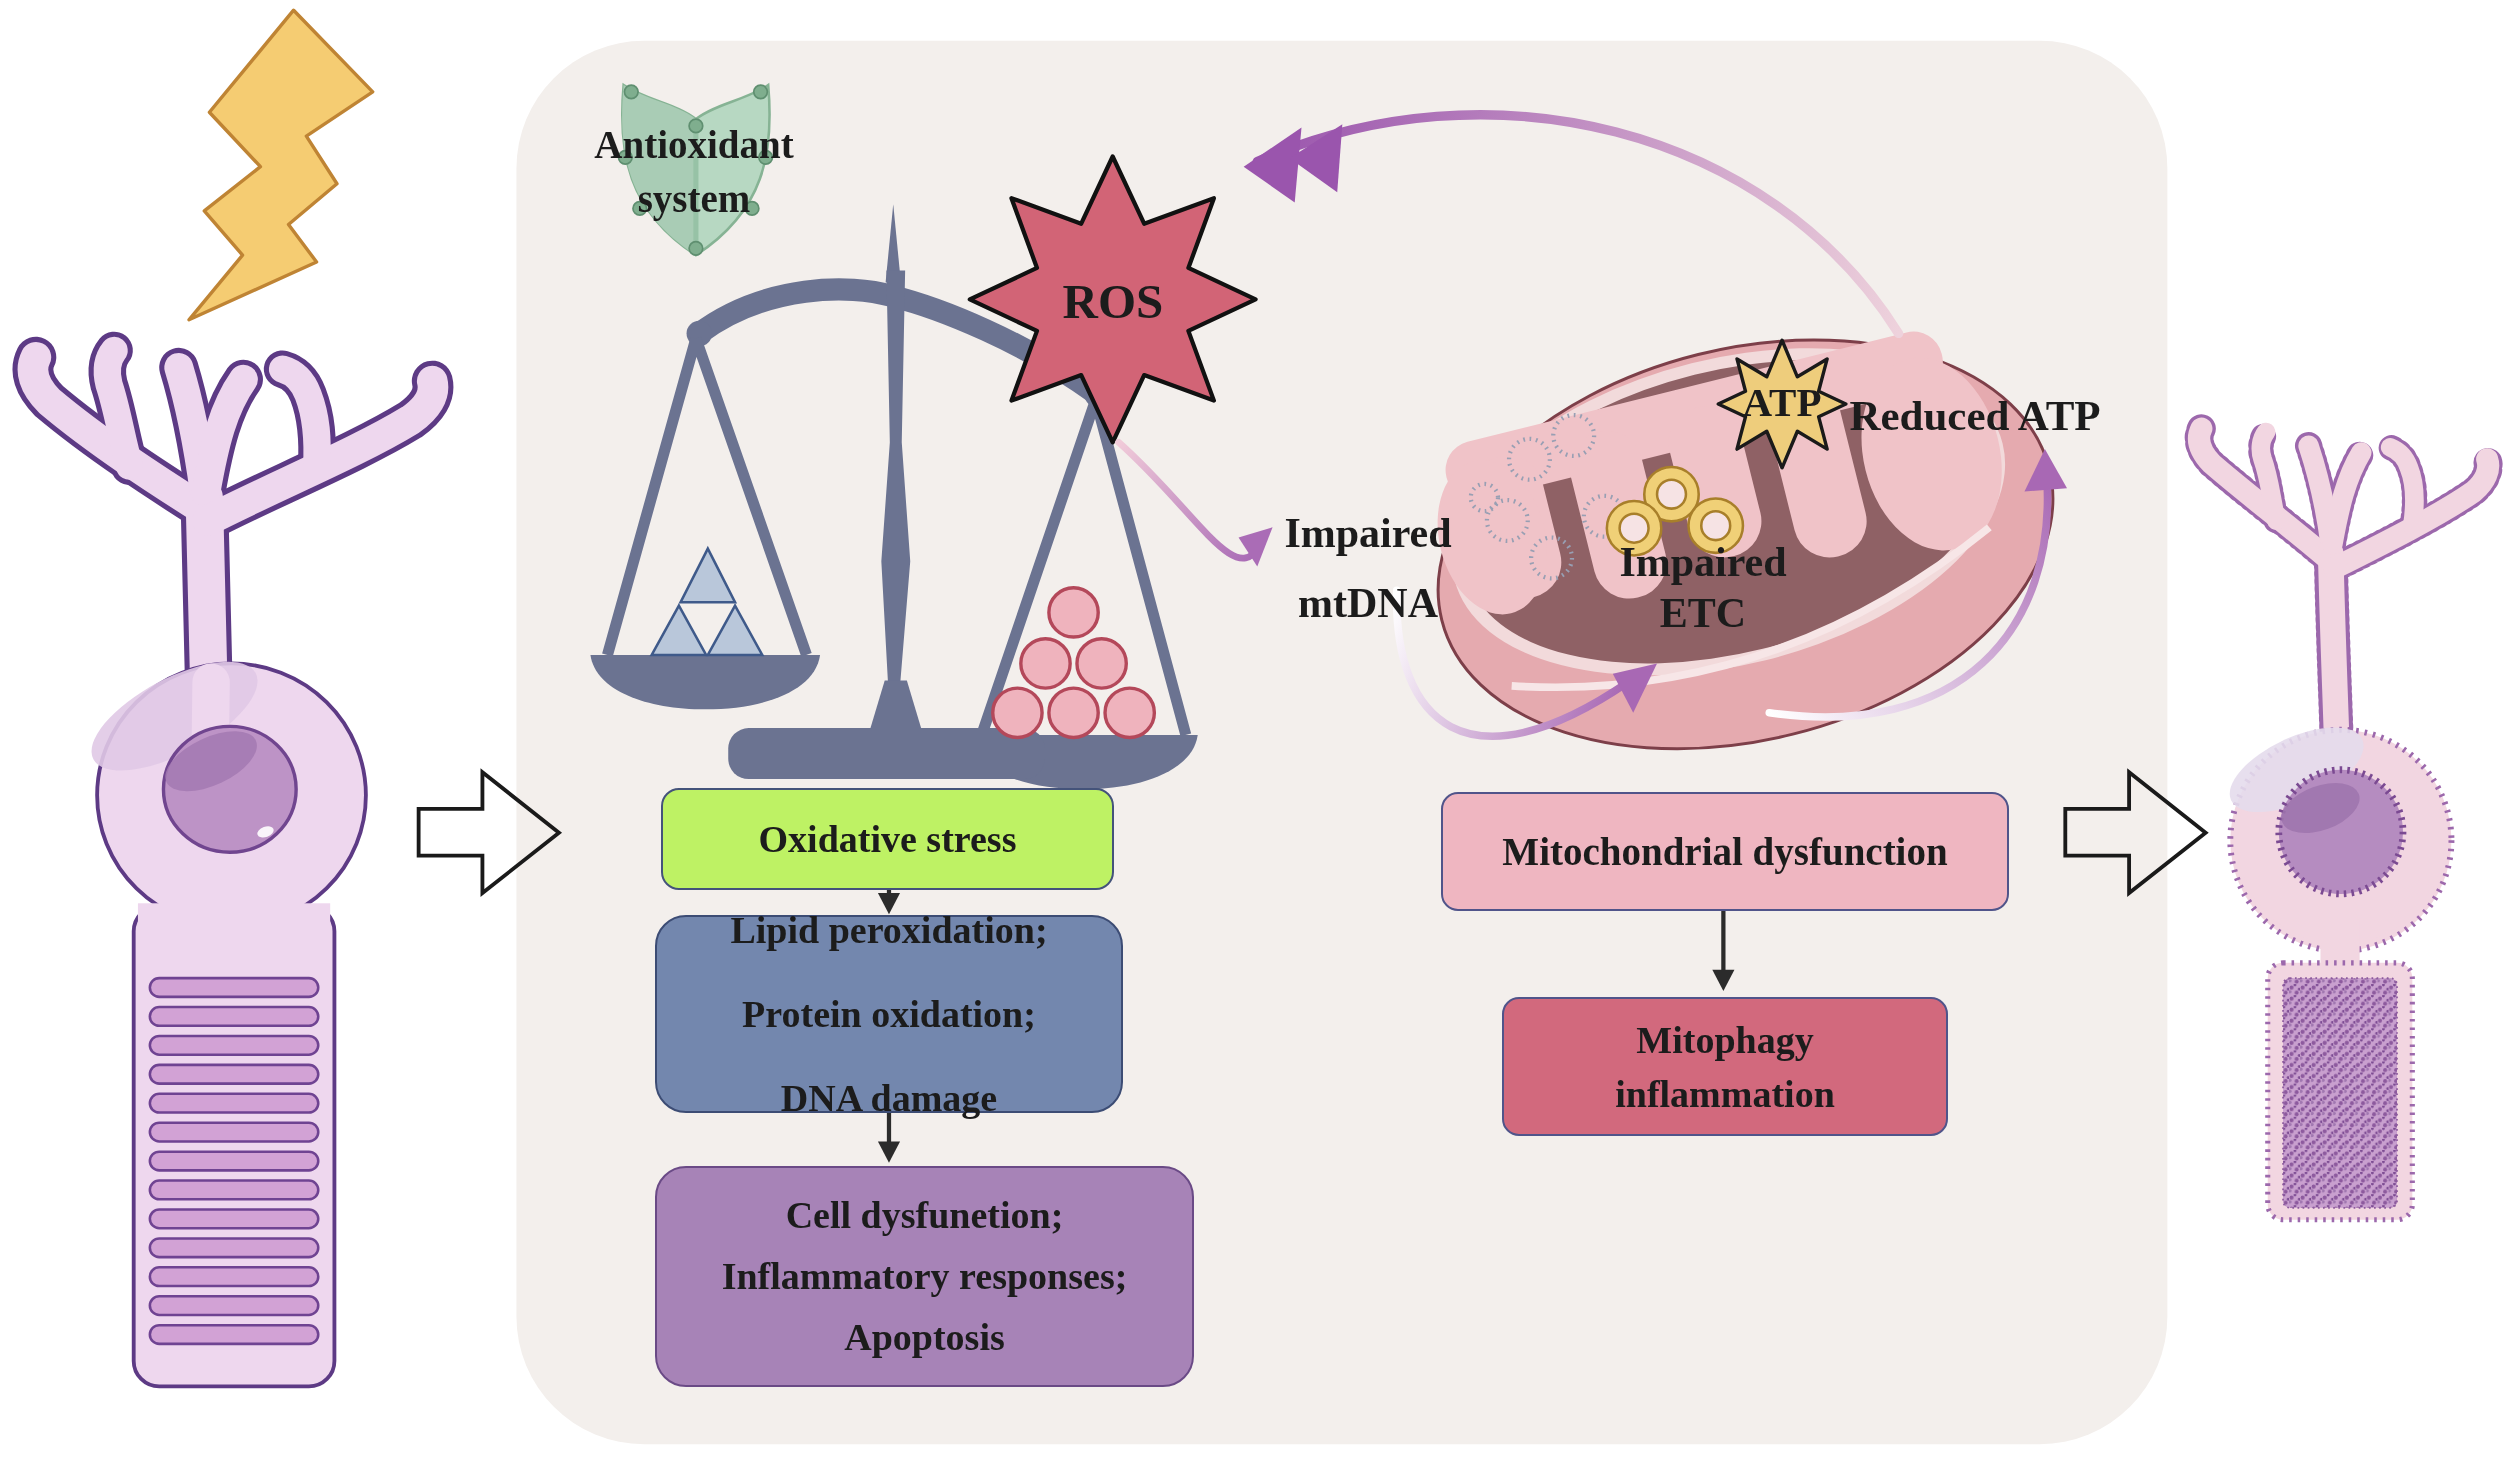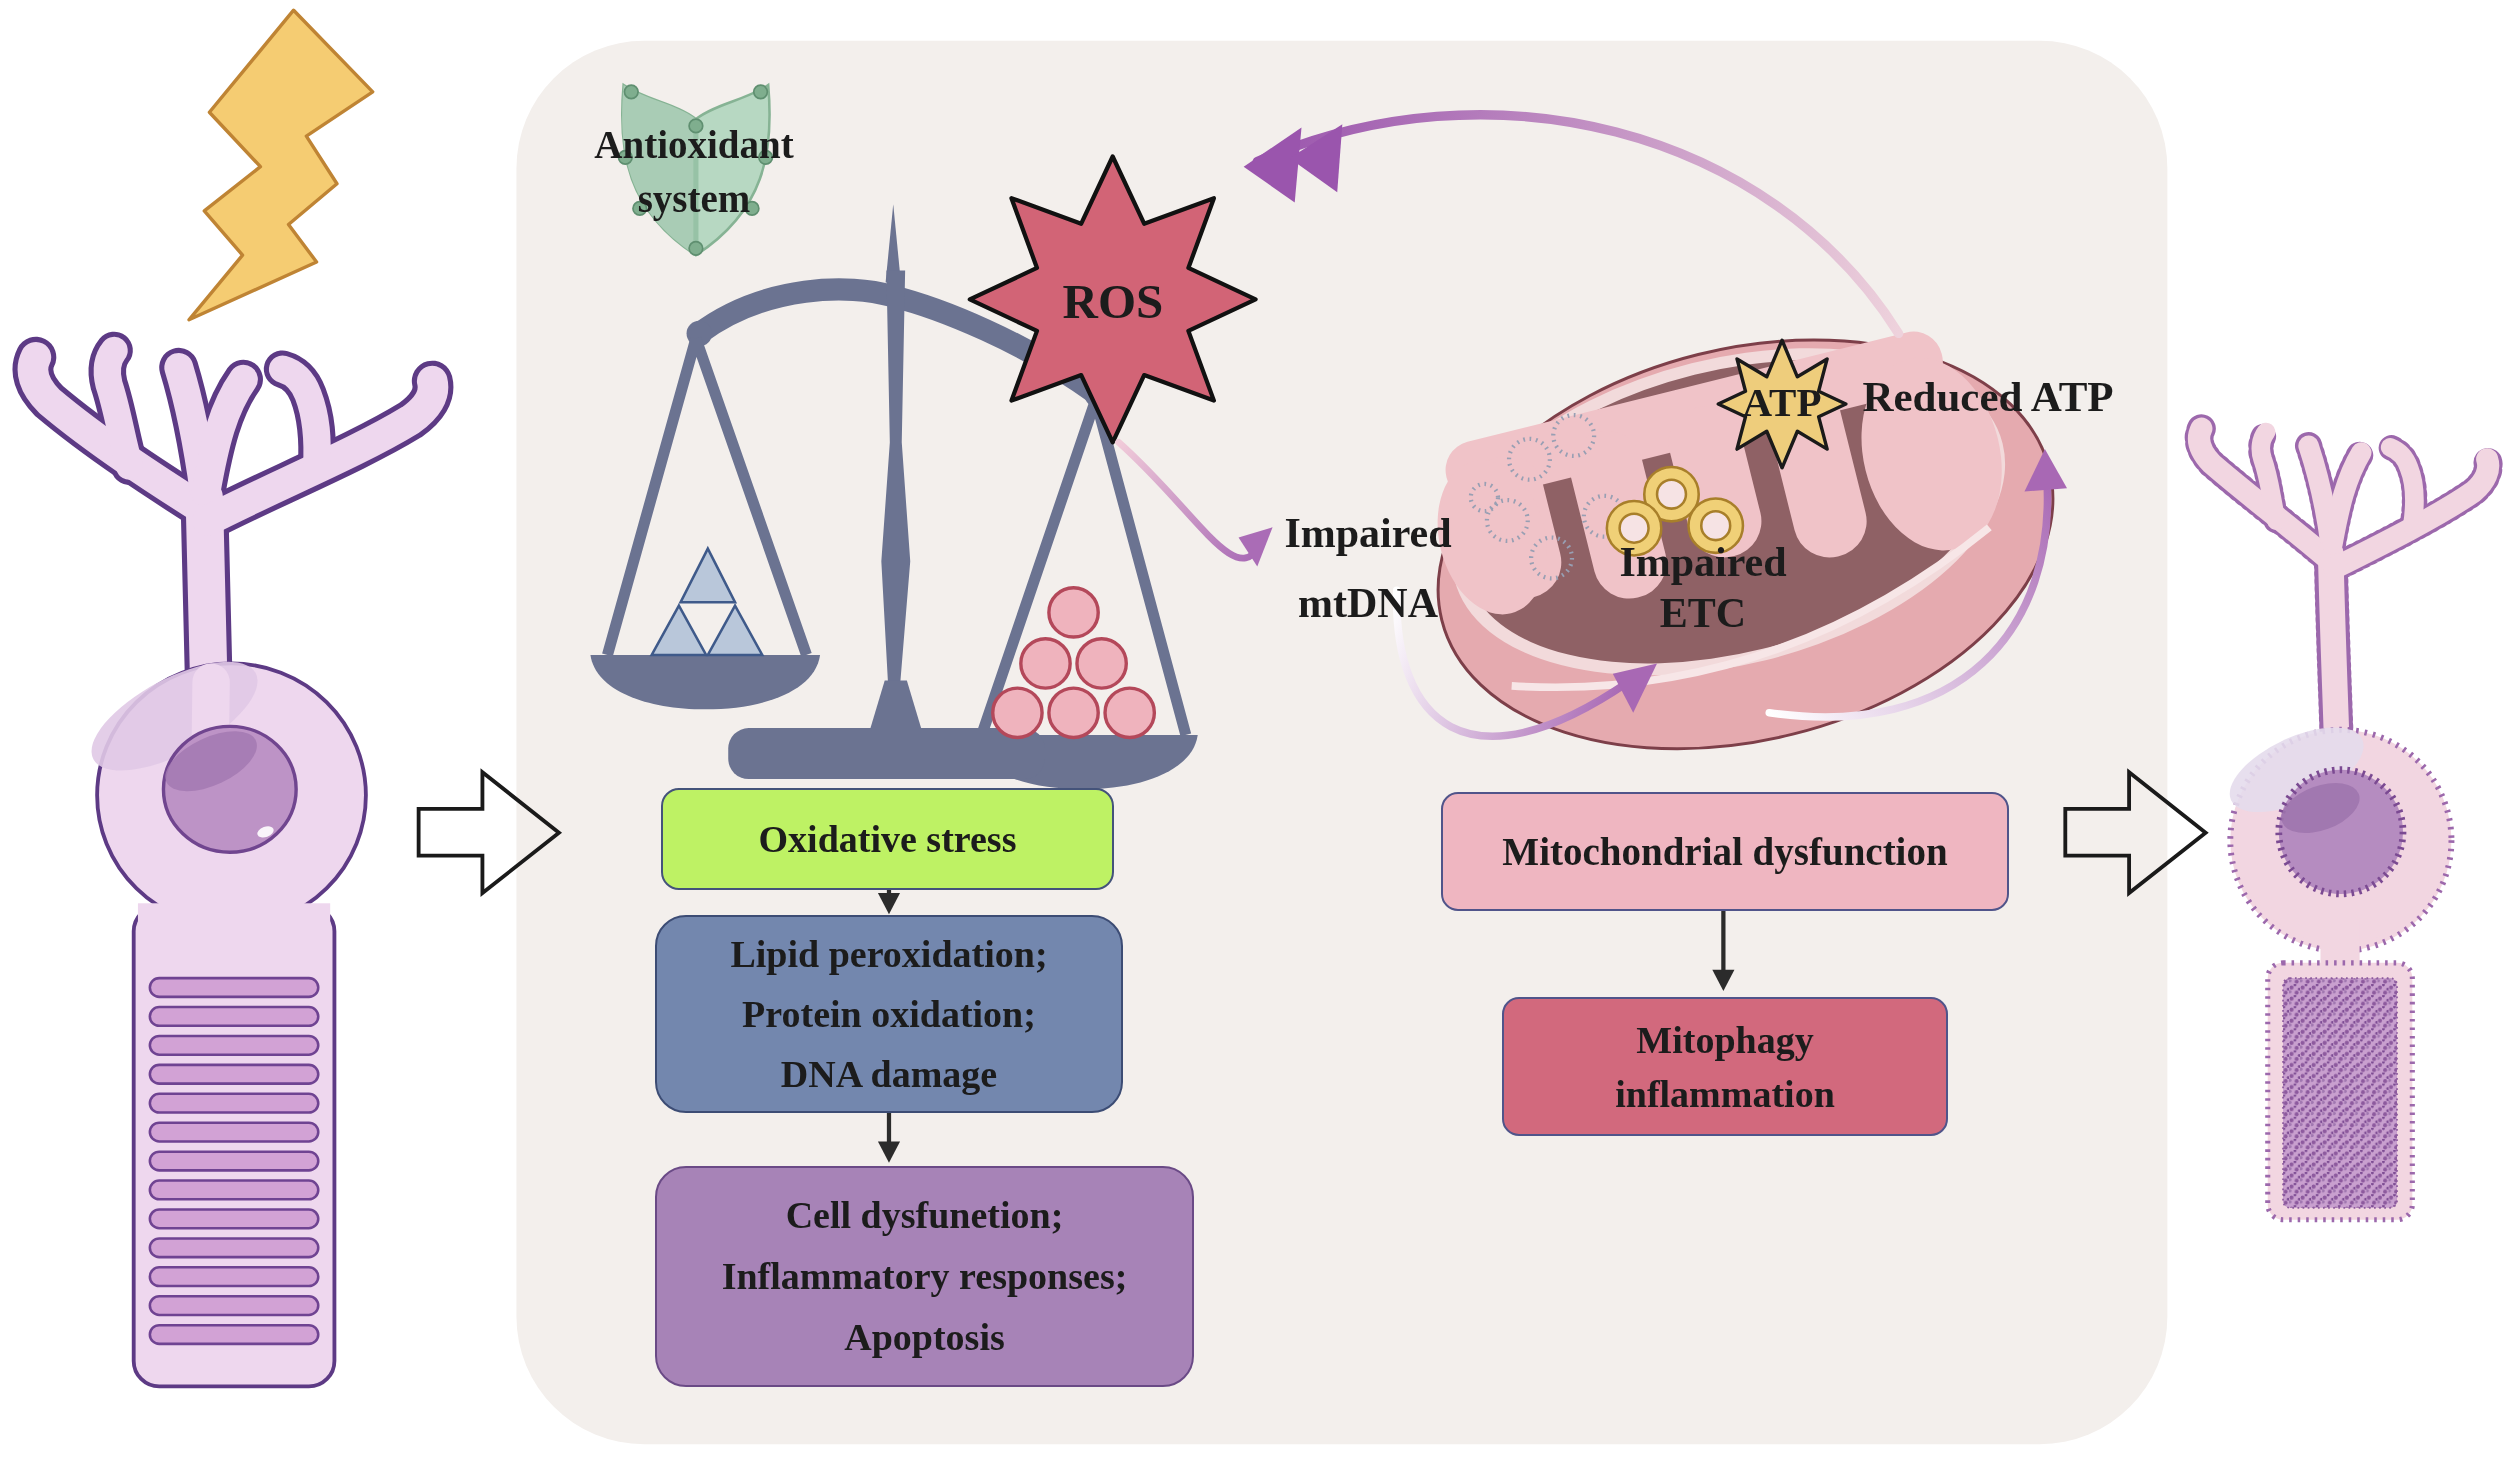--- a/index.html
+++ b/index.html
@@ -5,25 +5,25 @@
   html,body{margin:0;padding:0;background:#fff;}
   .stage{position:relative;width:2512px;height:1457px;background:#ffffff;overflow:hidden;
          font-family:Liberation Serif, serif;font-weight:bold;color:#1c1c1c;}
   svg.art{position:absolute;left:0;top:0;}
   .lbl{position:absolute;transform:translate(-50%,-50%);text-align:center;white-space:nowrap;}
   #lbl-antiox{left:694px;top:172px;font-size:39px;line-height:54px;}
   #lbl-ros{left:1113px;top:301px;font-size:49px;}
   #lbl-mtdna{left:1368px;top:568px;font-size:42px;line-height:70px;}
   #lbl-etc{left:1703px;top:588px;font-size:42px;line-height:51px;}
   #lbl-atp{left:1782px;top:402px;font-size:41px;}
-  #lbl-ratp{left:1975px;top:396px;font-size:43px;margin-left:13px;}
+  #lbl-ratp{left:1975px;top:415px;font-size:43px;}
   .box{position:absolute;display:flex;flex-direction:column;align-items:center;justify-content:center;
        text-align:center;box-sizing:border-box;}
   #box-ox{left:661px;top:788px;width:453px;height:102px;background:#bef264;border:2.6px solid #44537a;border-radius:18px;font-size:38px;}
-  #box-lipid{left:655px;top:915px;width:468px;height:198px;background:#7387ae;border:2.6px solid #3c4c74;border-radius:31px;font-size:38px;line-height:60px;}
+  #box-lipid{left:655px;top:915px;width:468px;height:198px;background:#7387ae;border:2.6px solid #3c4c74;border-radius:31px;font-size:38px;line-height:60px;gap:24px;}
   #box-cell{left:630px;top:1166px;width:539px;height:221px;background:#a783b7;border:2.6px solid #6a4a86;border-radius:31px;font-size:38px;line-height:61px;margin-left:25px;}
   #box-mdys{left:1441px;top:776px;width:568px;height:119px;background:#efb6c1;border:2.6px solid #50548a;border-radius:17px;font-size:39px;margin-top:16px;}
   #box-mphagy{left:1502px;top:997px;width:446px;height:139px;background:#d2697d;border:2.6px solid #50548a;border-radius:17px;font-size:38px;line-height:54px;}
 </style>
 </head>
 <body>
 
 <div class="stage">
 
 <svg class="art" width="2512" height="1457" viewBox="0 0 2953 1713">

